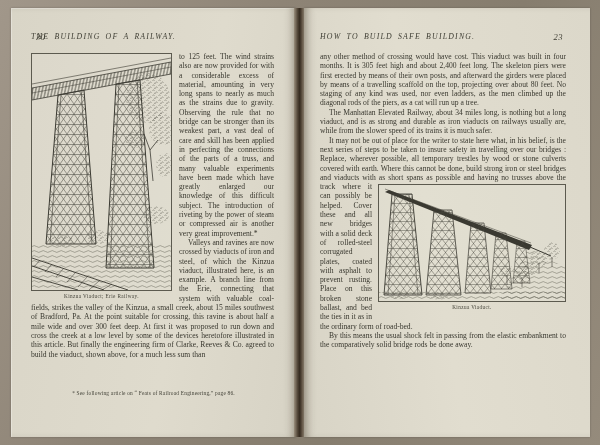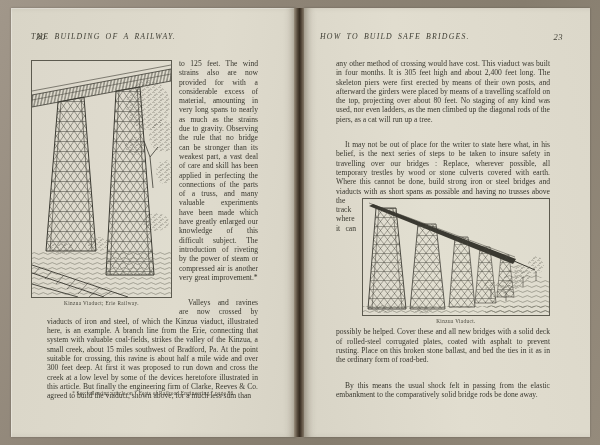--- a/index.html
+++ b/index.html
@@ -20,21 +20,21 @@
     box-shadow:inset 8px 0 10px -6px rgba(55,44,28,.5), 0 0 2px rgba(0,0,0,.25);
   }
   .gutter{position:absolute;left:294px;top:8px;width:11px;height:429px;
     background:linear-gradient(90deg,#9a8f7d,#4d4133 35%,#342a1f 52%,#5e5142 72%,#a89d8a);}
   .pagehead{position:relative;height:11px;margin-bottom:9px;}
   .pnum{position:absolute;top:0;font-style:italic;font-size:8.5px;letter-spacing:.5px;color:#3d3c32;}
   .page.left .pnum{left:5px;}
   .page.right .pnum{right:3px;}
   .ptitle{text-align:left;font-style:italic;font-size:7.8px;letter-spacing:1.2px;word-spacing:2px;color:#3f3e34;white-space:nowrap;}
   .body-text{font-size:7.6px;line-height:9.3px;text-align:justify;}
-  .para{margin:16px;}
+  .para{margin:0;}
   .indent{text-indent:9px;}
   .flow::after{content:"";display:block;clear:both;}
   .fig-left{float:left;width:141px;margin:1px 7px 2px 0;}
   .fig-right{float:right;width:188px;margin:2px 0 3px 6px;}
   .fig-frame{border:1px solid #5c5a4f;background:rgba(255,255,255,0.06);}
   .fig-frame svg{display:block;}
   .fig-cap{font-size:5.2px;line-height:6.5px;text-align:center;letter-spacing:.4px;color:#45443a;margin-top:2px;text-indent:0;}
   .footnote{position:absolute;left:0;right:0;bottom:41px;text-align:center;font-size:5.4px;letter-spacing:.2px;color:#45443a;}
 </style>
 </head>
@@ -115,25 +115,26 @@
     </div>
 
     <div class="footnote">* See following article on “ Feats of Railroad Engineering,” page 86.</div>
   </div>
 
   <div class="gutter"></div>
 
   <div class="page right">
     <div class="pagehead">
       <span class="pnum">23</span>
-      <div class="ptitle">HOW TO BUILD SAFE BRIDGES.</div>
+      <div class="ptitle">HOW TO BUILD SAFE BUILDING.</div>
     </div>
 
     <div class="body-text flow">
       <p class="para">any other method of crossing would have cost.  This viaduct was built in four months.  It is 305 feet high and about 2,400 feet long. The skeleton piers were first erected by means of their own posts, and afterward the girders were placed by means of a travelling scaffold on the top, projecting over about 80 feet.  No staging of any kind was used, nor even ladders, as the men climbed up the diagonal rods of the piers, as a cat will run up a tree.</p>
+      <p class="para indent">The Manhattan Elevated Railway, about 34 miles long, is nothing but a long viaduct, and is as strong and durable as iron viaducts on railways usually are, while from the slower speed of its trains it is much safer.</p>
       <p class="para indent">
         <span>It may not be out of place for the writer to state  here what, in his belief, is the next series of steps to be taken to insure safety in travelling over our bridges : Replace, wherever possible, all temporary trestles by wood or stone culverts covered with earth. Where this cannot be done, build strong iron or steel bridges and viaducts with as short spans as possible and having no trusses</span>
         <span class="fig-right">
           <span class="fig-frame" style="display:block">
             <svg width="186" height="116" viewBox="0 0 186 116" xmlns="http://www.w3.org/2000/svg">
               <defs>
                 <pattern id="latB" width="7" height="9" patternUnits="userSpaceOnUse">
                   <path d="M0 0L7 9M7 0L0 9" stroke="#45443c" stroke-width="0.45" fill="none"></path>
                   <path d="M0 0.4H7" stroke="#45443c" stroke-width="0.5"></path>
                 </pattern>

